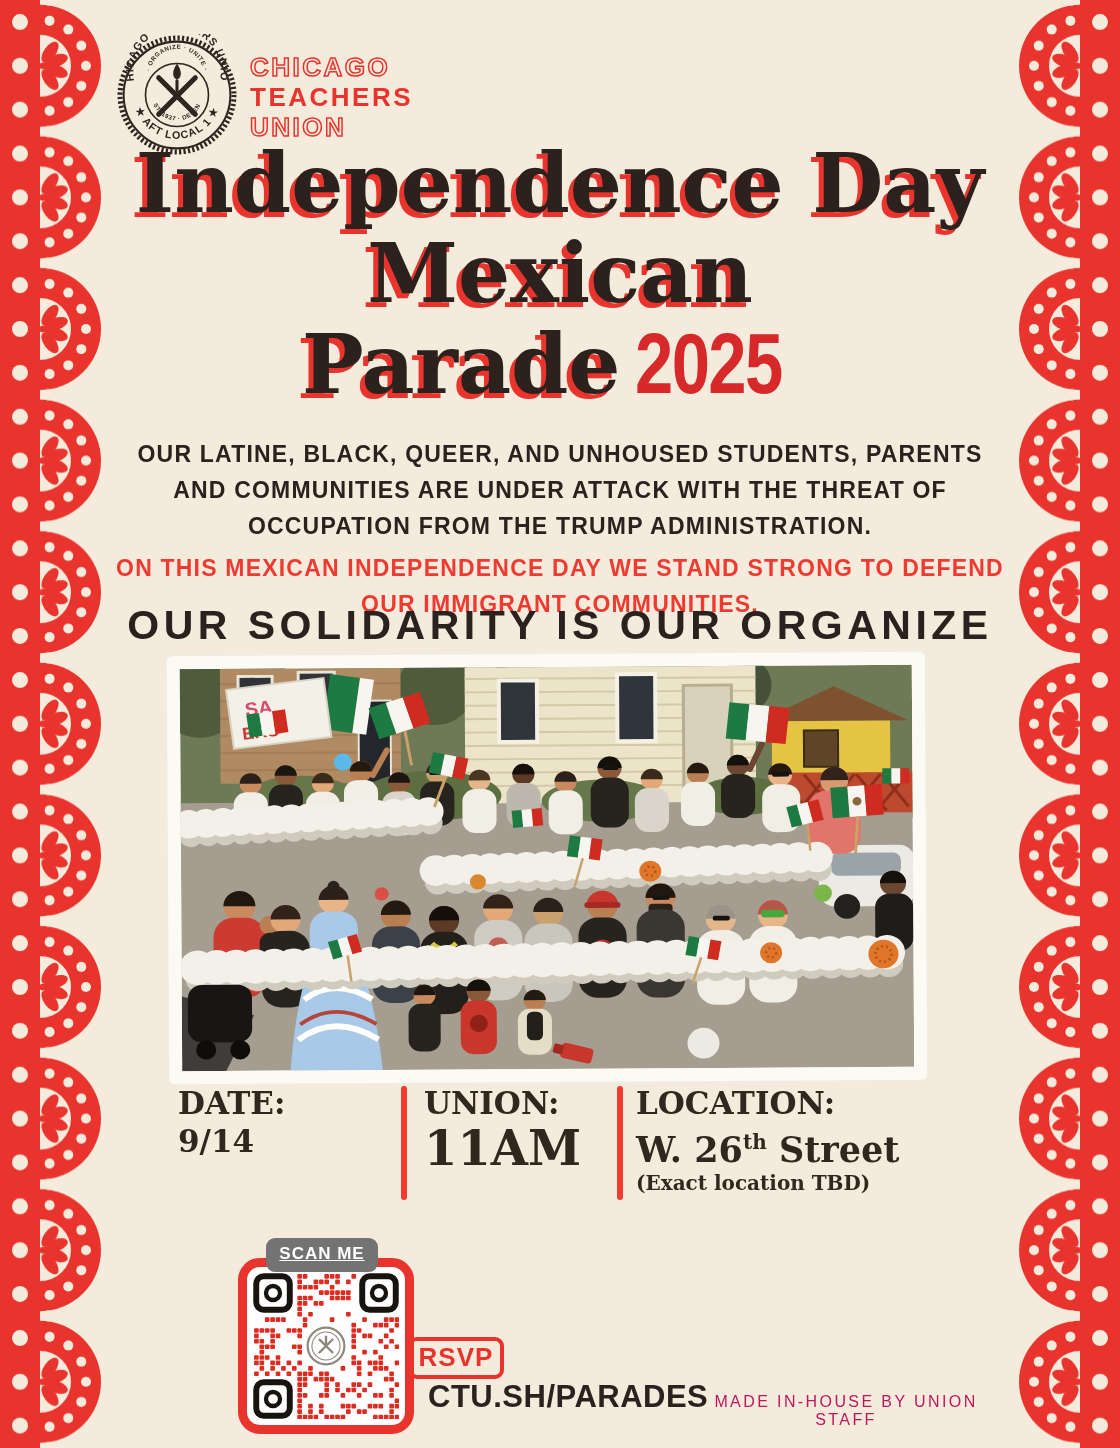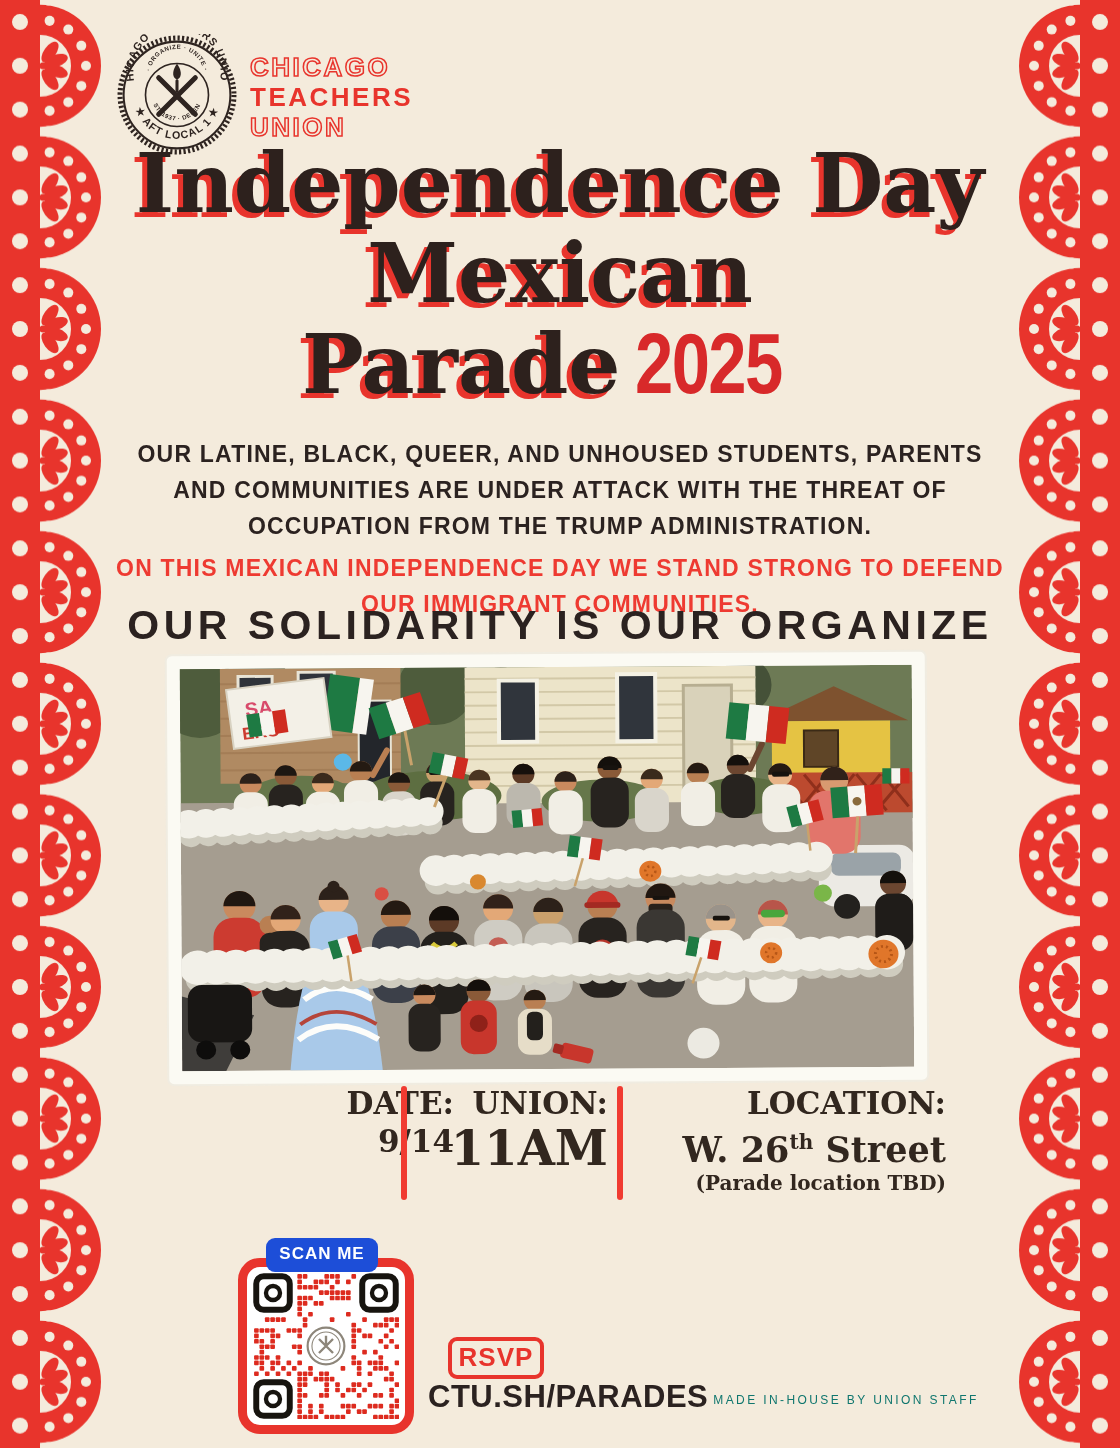--- a/index.html
+++ b/index.html
@@ -40,44 +40,44 @@
   .stmt-red{color:#ee3a31;}
   .headline{left:0;top:602px;width:1120px;text-align:center;
     font-weight:bold;font-size:41px;letter-spacing:4.5px;color:#2b2220;}
   
   .photo-frame{left:168px;top:654px;width:732px;height:402px;
     background:#fbfaf3;padding:13px;transform:rotate(-0.35deg);
     border-radius:5px;box-shadow:0 0 0 2px rgba(240,236,225,.9);}
   .photo-frame svg{display:block;}
   
   .details-col{font-family:"DejaVu Serif",serif;font-weight:bold;
-    text-align:right;color:#32271f;}
+    text-align:left;color:#32271f;}
   .col-date{left:178px;top:1084px;width:276px;font-size:31px;line-height:38px;}
   .col-time{left:424px;top:1084px;width:184px;font-size:31px;line-height:38px;}
   .col-loc{left:636px;top:1084px;width:310px;font-size:31px;line-height:38px;}
   .time-big{font-size:48px;line-height:52px;margin-top:0;}
   .loc-street{font-size:35px;line-height:40px;}
   .loc-street sup{font-size:20px;}
   .loc-note{font-size:20px;line-height:26px;}
   .divider{width:6px;height:114px;background:#f03b31;border-radius:3px;top:1086px;}
   .div1{left:401px;} .div2{left:617px;}
   
-  .scan-tab{left:266px;top:1238px;width:112px;height:34px;background:#1d4ed8;
+  .scan-tab{left:266px;top:1238px;width:112px;height:34px;background:#737373;
     border-radius:9px;color:#fff;font-weight:bold;font-size:17px;
-    letter-spacing:1px;text-align:center;line-height:32px;}
+    letter-spacing:1px;text-align:center;line-height:32px;text-decoration:underline;}
   .qr-frame{left:238px;top:1258px;width:146px;height:146px;background:#fff;
     border:9px solid #e8342c;border-radius:22px;padding:6px;}
-  .rsvp-btn{left:448px;top:1337px;width:88px;height:34px;
+  .rsvp-btn{left:408px;top:1337px;width:88px;height:34px;
     border:4px solid #e8342c;border-radius:9px;color:#e8342c;
     font-weight:bold;font-size:26px;text-align:center;line-height:33px;
     letter-spacing:1px;background:transparent;}
   .rsvp-url{left:428px;top:1379px;width:320px;font-weight:bold;font-size:31px;
     color:#2b2220;letter-spacing:0.5px;}
   .credit{left:696px;top:1393px;width:300px;text-align:center;
-    font-size:12px;letter-spacing:2.4px;color:#0f766e;}
+    font-size:16px;letter-spacing:2.4px;color:#be185d;}
 </style>
 </head>
 <body>
 
 <div class="poster">
 
   <svg class="abs border-left" width="114" height="1448" viewBox="0 0 114 1448">
     <defs>
       <pattern id="lace" width="114" height="131.6" patternUnits="userSpaceOnUse">
         <rect x="0" y="0" width="40" height="131.6" fill="#e8342c"></rect>
@@ -507,21 +507,21 @@
   </div>
   <div class="abs divider div1"></div>
   <div class="abs details-col col-time">
     <div>UNION:</div>
     <div class="time-big">11AM</div>
   </div>
   <div class="abs divider div2"></div>
   <div class="abs details-col col-loc">
     <div>LOCATION:</div>
     <div class="loc-street"><span>W. 26</span><sup>th</sup><span> Street</span></div>
-    <div class="loc-note">(Parade location TBD)</div>
+    <div class="loc-note">(Exact location TBD)</div>
   </div>
 
   <div class="abs qr-frame">
     <svg id="qr-code-svg" width="146" height="146" viewBox="0 0 135 135">
         <rect x="41" y="1" width="4.3" height="4.3" rx="0.9" fill="#dd2b1f"></rect>
         <rect x="46" y="1" width="4.3" height="4.3" rx="0.9" fill="#dd2b1f"></rect>
         <rect x="66" y="1" width="4.3" height="4.3" rx="0.9" fill="#dd2b1f"></rect>
         <rect x="71" y="1" width="4.3" height="4.3" rx="0.9" fill="#dd2b1f"></rect>
         <rect x="76" y="1" width="4.3" height="4.3" rx="0.9" fill="#dd2b1f"></rect>
         <rect x="91" y="1" width="4.3" height="4.3" rx="0.9" fill="#dd2b1f"></rect>

